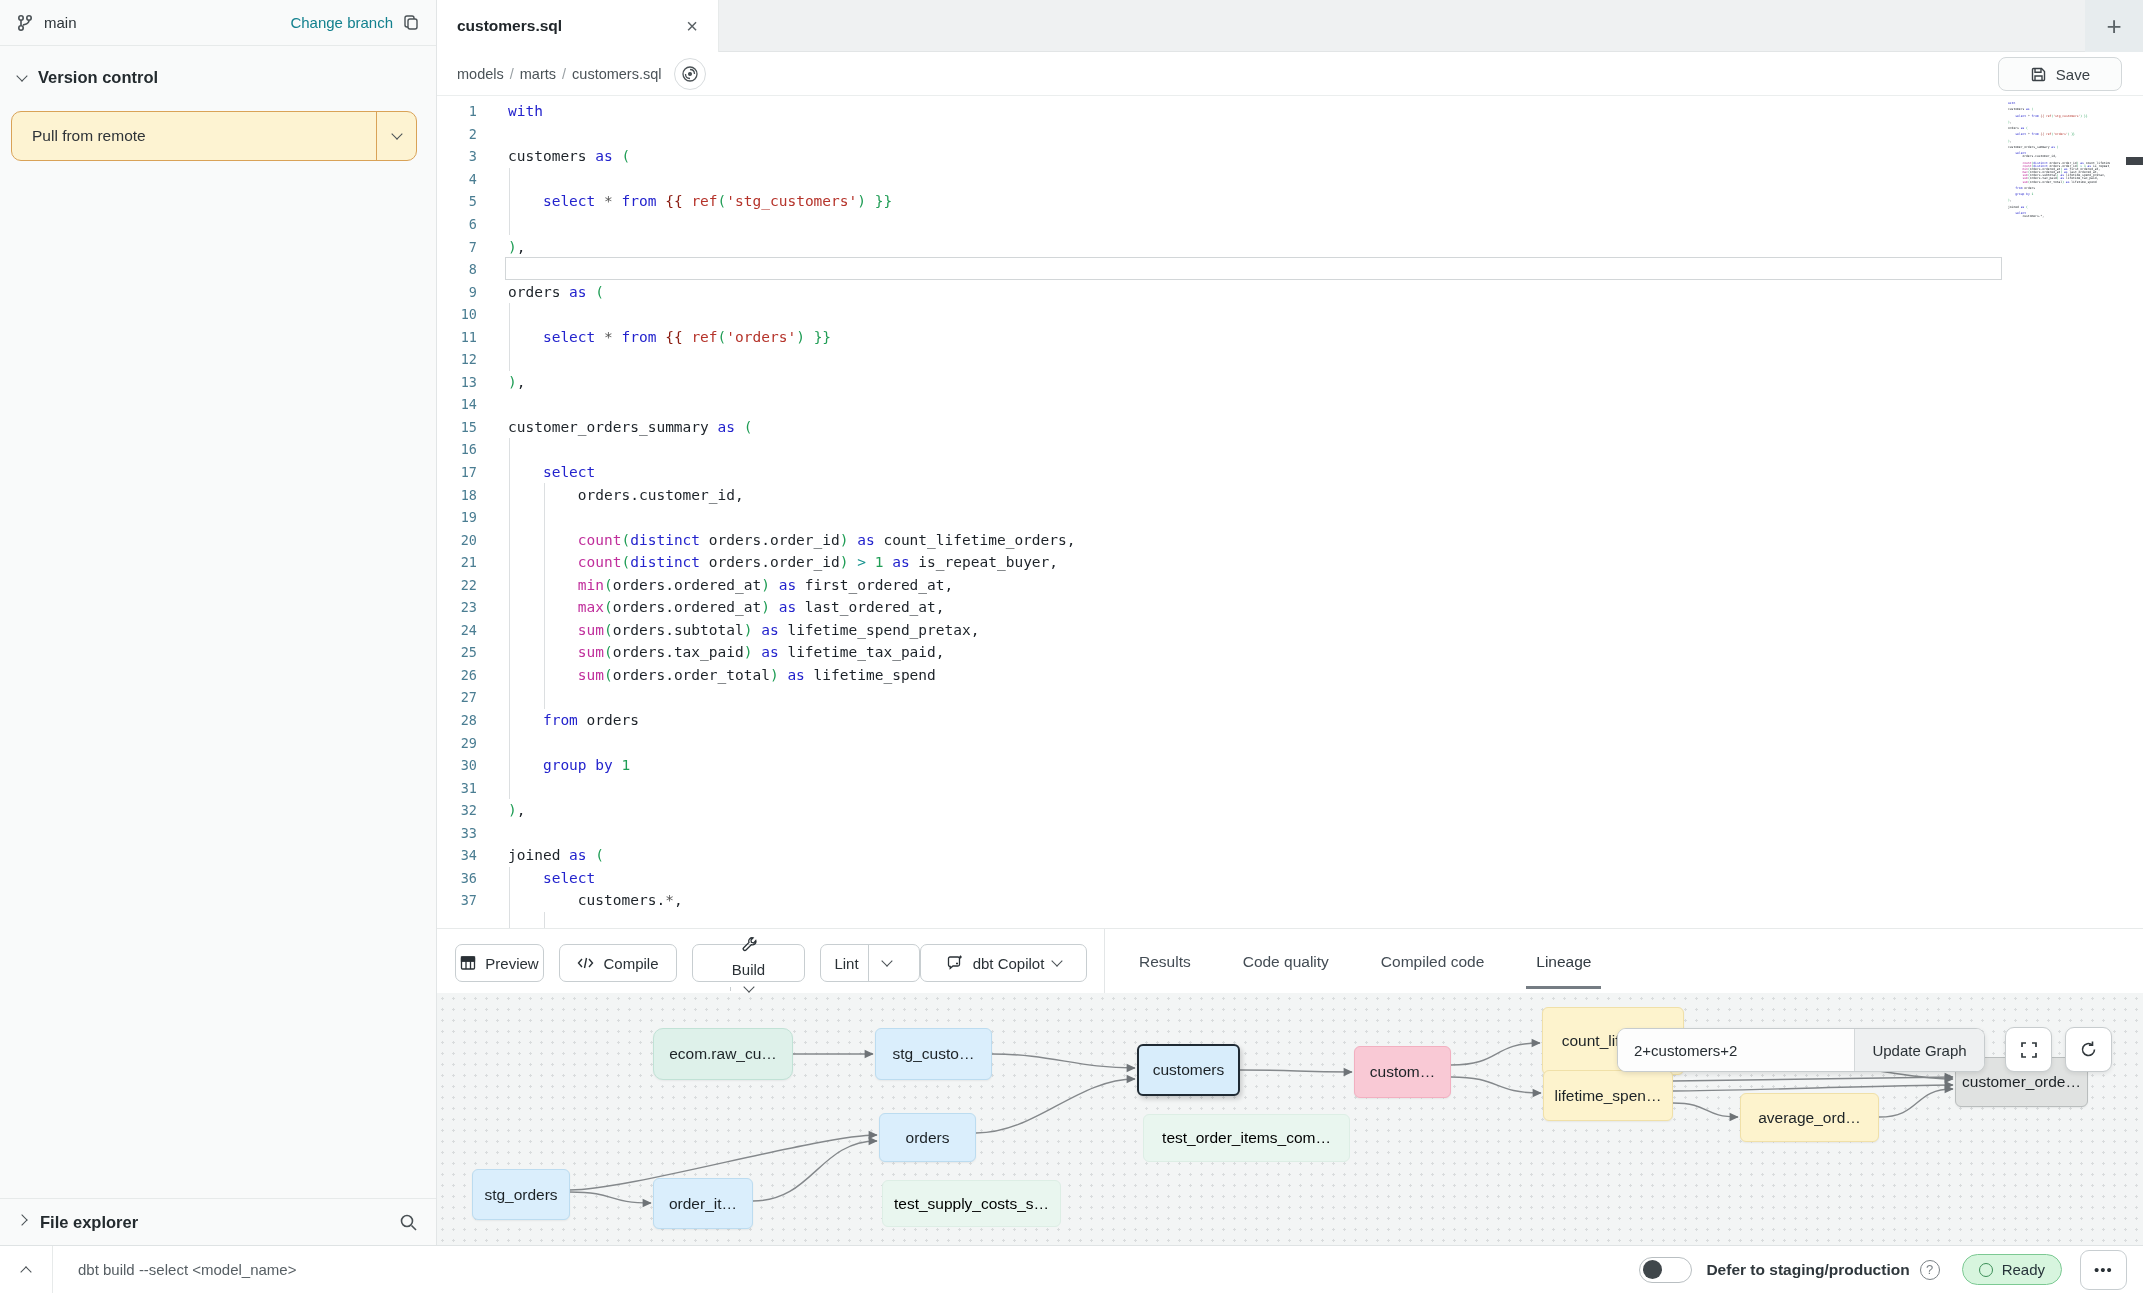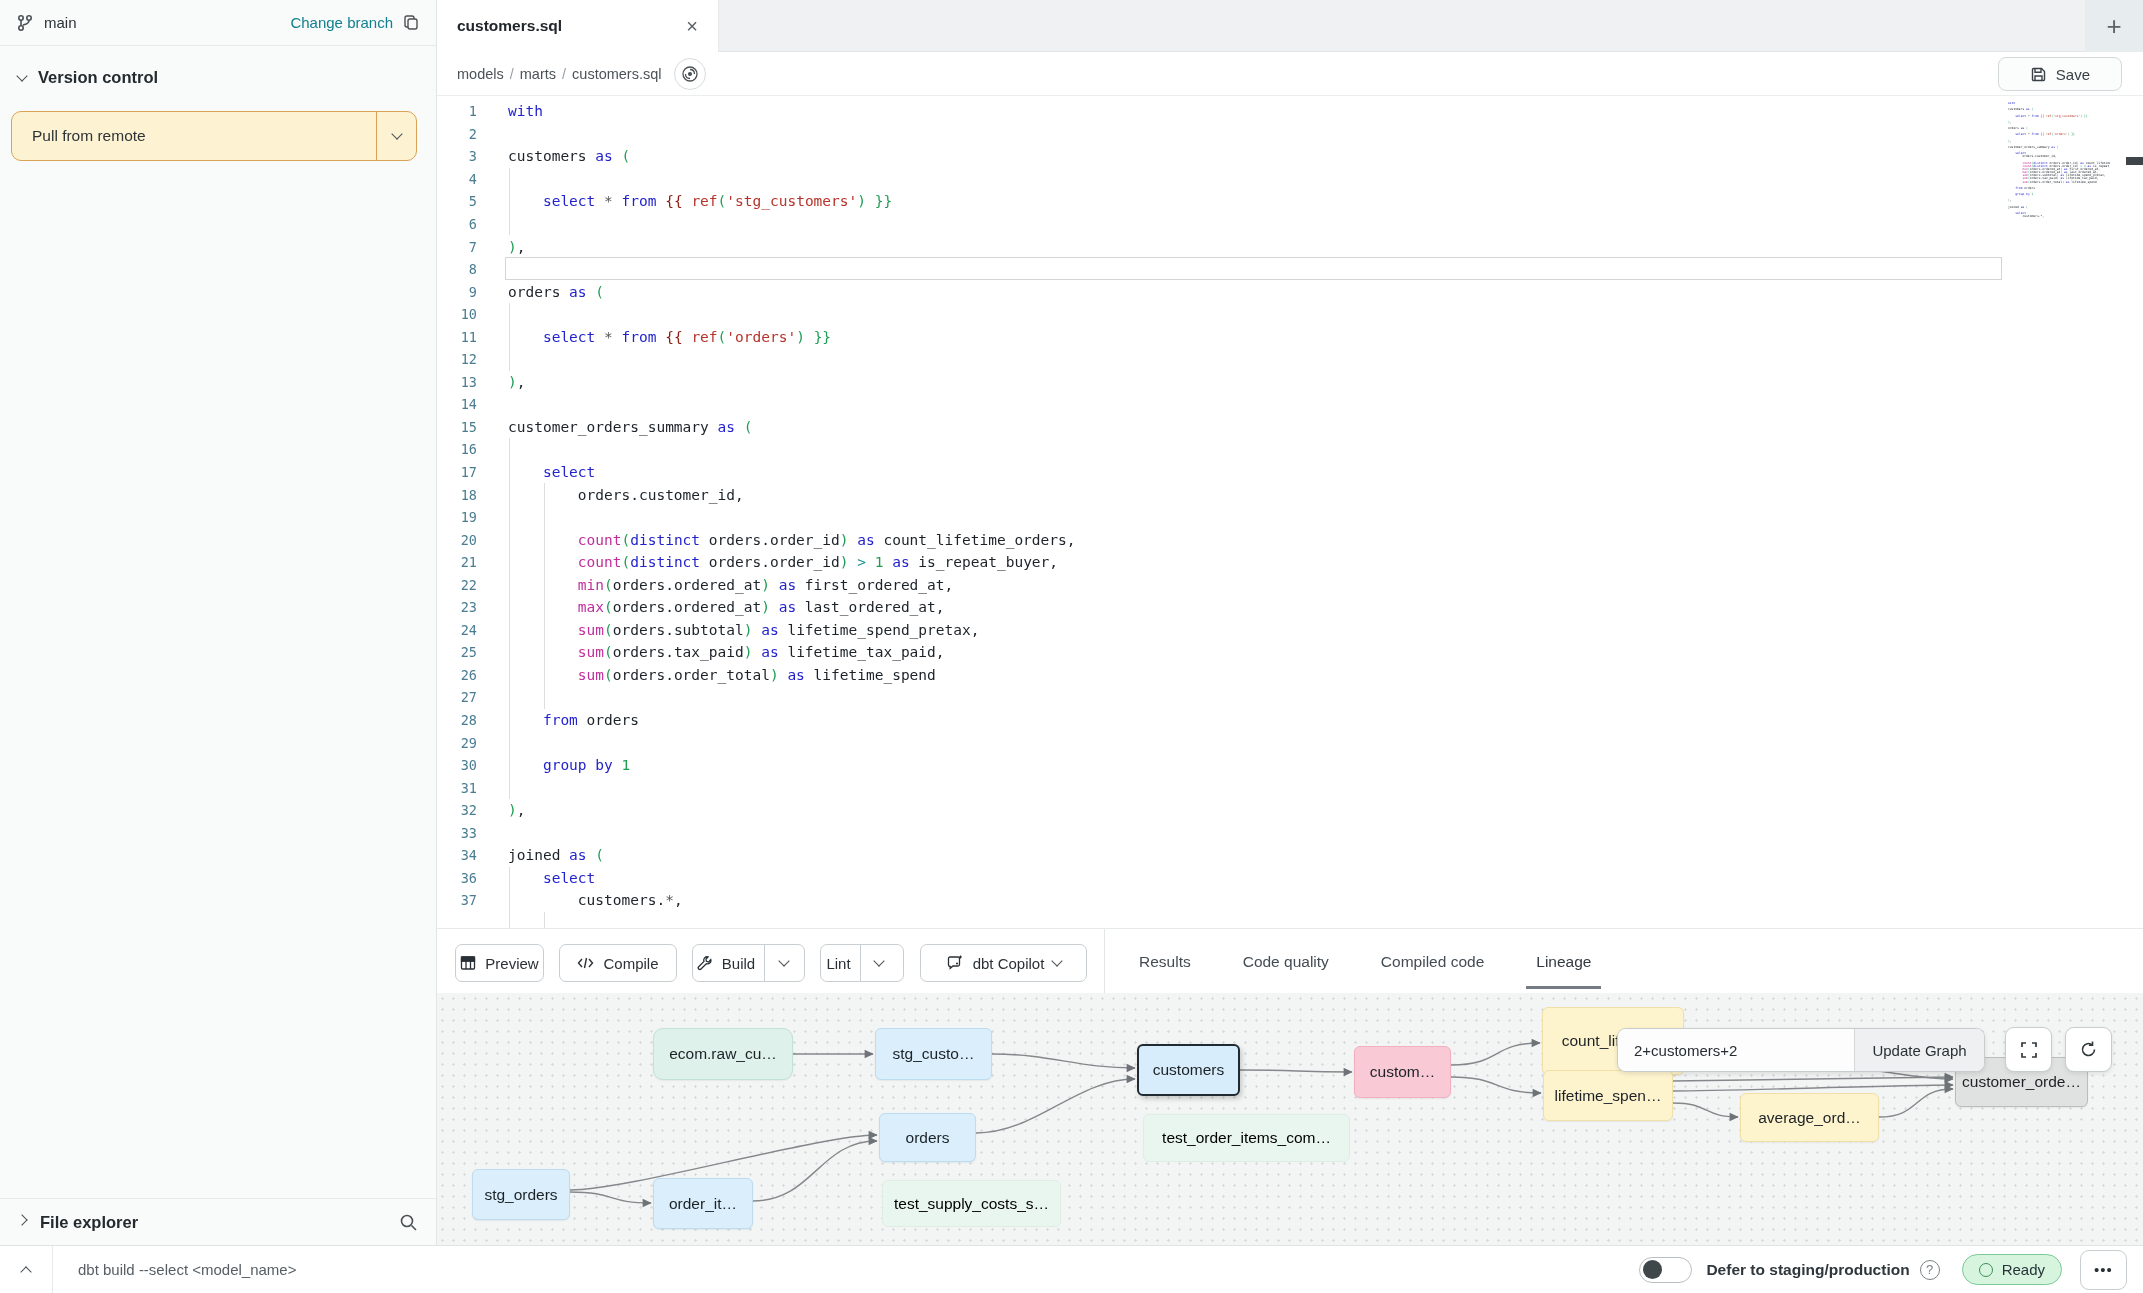--- a/index.html
+++ b/index.html
@@ -455,32 +455,32 @@
         <span>Preview</span>
       </div>
       <div class="tb-btn" style="left:122px;width:118px;">
         <span>
           <svg width="17" height="14" viewBox="0 0 17 14" fill="none" stroke="#2a3136" stroke-width="1.4">
             <path d="M5 3L1.5 7 5 11M12 3l3.5 4L12 11M9.5 2l-2 10"></path>
           </svg>
         </span>
         <span>Compile</span>
       </div>
-      <div class="tb-btn" style="left:255px;width:113px;padding-right:0;">
+      <div class="tb-btn" style="left:255px;width:113px;padding-right:0;flex-direction:column;">
         <span style="margin-left:2px;">
           <svg width="16" height="16" viewBox="0 0 16 16" fill="none" stroke="#2a3136" stroke-width="1.3">
             <path d="M13.8 4.6a3.4 3.4 0 0 1-4.5 4.1L4 14a1.6 1.6 0 0 1-2.3-2.3L7 6.4a3.4 3.4 0 0 1 4.1-4.5L9 4l.4 2.3L11.7 7z"></path>
           </svg>
         </span>
         <span>Build</span>
         <span class="tb-split">
             <span class="chev"></span>
           </span>
       </div>
-      <div class="tb-btn" style="left:383px;width:84px;padding-right:4px;">
+      <div class="tb-btn" style="left:383px;width:100px;padding-right:4px;">
         <span style="padding-left:4px;">Lint</span>
         <span class="tb-split">
             <span class="chev"></span>
           </span>
       </div>
       <div class="tb-btn" style="left:483px;width:167px;">
         <span>
           <svg width="18" height="18" viewBox="0 0 18 18" fill="none" stroke="#2a3136" stroke-width="1.3">
             <path d="M2.5 4.5a1.5 1.5 0 0 1 1.5-1.5h8a1.5 1.5 0 0 1 1.5 1.5v6a1.5 1.5 0 0 1-1.5 1.5H7l-2.8 2.3V12.5H4a1.5 1.5 0 0 1-1.5-1.5z"></path>
             <path d="M14.5 1.5v3M13 3h3M11 8.5v2M10 9.5h2" stroke-width="1.1"></path>

